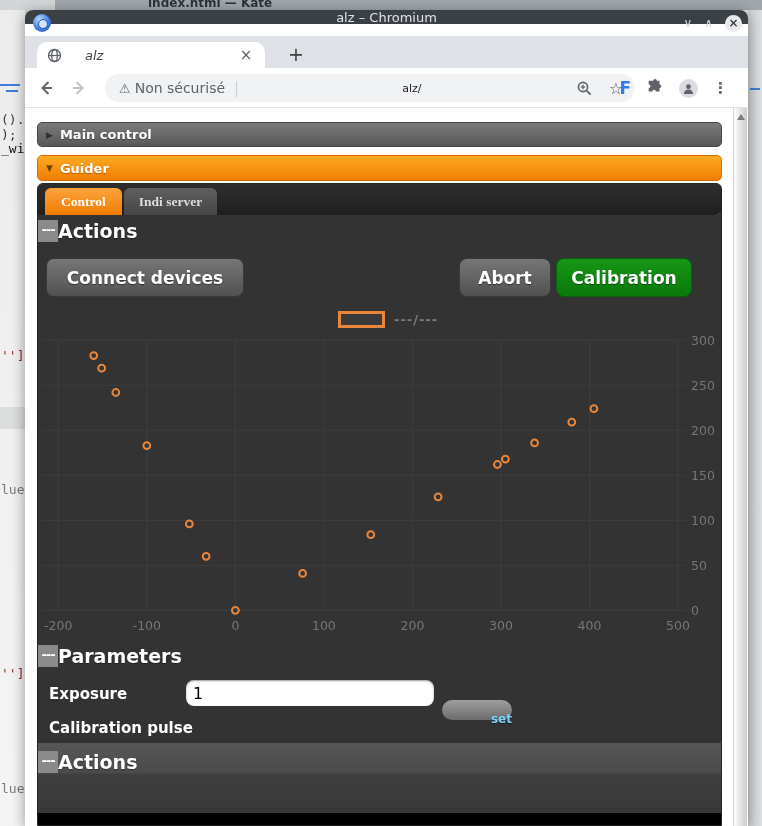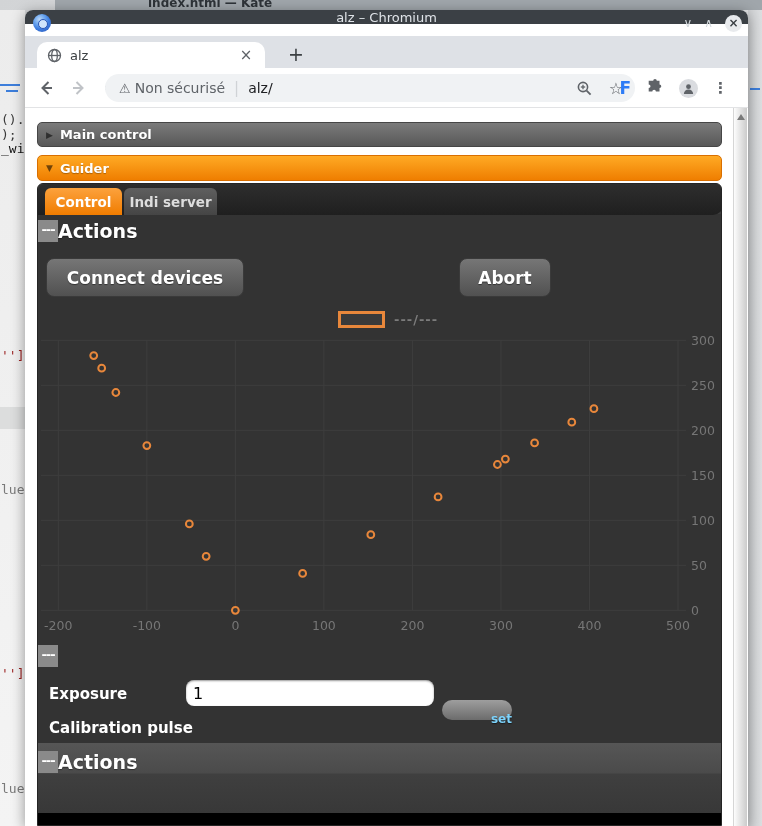--- a/index.html
+++ b/index.html
@@ -29,34 +29,34 @@
                    border-radius:50%; background:#cfe4fb; border:1px solid #2b56b5; }
   .win-title { position:absolute; left:0; width:100%; text-align:center; color:#dfe3e8; font-size:13px; }
   .win-controls { position:absolute; right:6px; top:0; height:26px; display:flex; align-items:center; gap:12px; }
   .win-btn { color:#d5dade; font-size:12px; line-height:1; cursor:default; }
   .win-close { width:17px; height:17px; border-radius:50%; background:#e8eaed; color:#3b4045;
                font-size:12px; font-weight:bold; text-align:center; line-height:16px; }
 
   .tabstrip { position:absolute; left:0; top:26px; width:100%; height:32px; background:#dee1e6; }
   .tab { position:absolute; left:12px; top:6px; width:228px; height:26px; background:#fff;
          border-radius:10px 10px 0 0; display:flex; align-items:center; padding:0 10px; }
-  .tab-title { color:#3c4043; font-size:13px; flex:1; margin-left:8px; }
+  .tab-title { color:#3c4043; font-size:13px; flex:1; margin-left:23px;font-style:italic; }
   .tab-close { color:#5f6368; font-size:15px; width:18px; text-align:center; }
   .newtab-btn { position:absolute; left:258px; top:7px; width:26px; height:24px; color:#3c4043;
                 font-size:19px; text-align:center; line-height:23px; }
 
   .toolbar { position:absolute; left:0; top:58px; width:100%; height:40px; background:#fff;
              border-bottom:1px solid #e2e3e5; display:flex; align-items:center; }
   .nav-icon { width:24px; height:24px; display:flex; align-items:center; justify-content:center; margin-left:9px; }
   .omnibox { position:absolute; left:80px; top:6px; width:530px; height:28px; background:#f0f2f4;
              border-radius:14px; display:flex; align-items:center; padding:0 10px; }
   .sec-warning { color:#5f6368; font-size:13px; margin:0 4px 0 4px; }
   .sec-label { color:#5f6368; font-size:14px; }
   .sec-sep { color:#d0d3d6; font-size:15px; margin:0 9px; }
-  .url-text { color:#202124; font-size:14px; flex:1; }
+  .url-text { color:#202124; font-size:11px; flex:1;text-align:center; }
   .omni-right { display:flex; align-items:center; gap:16px; margin-right:2px; }
   .tool-right { position:absolute; right:20px; top:0; height:40px; display:flex; align-items:center; gap:15px; }
   .ext-f { color:#2e7cf6; font-weight:bold; font-size:17px; }
   .avatar { width:19px; height:19px; border-radius:50%; background:#dadce0; display:flex; align-items:center; justify-content:center; }
   .menu-dots { color:#5f6368; font-size:15px; font-weight:bold; letter-spacing:0; }
   .star-icon { color:#5f6368; font-size:16px; }
 
   
   .page { position:absolute; left:0; top:98px; width:723px; height:718px; background:#fff; overflow:hidden; }
   .scrollbar { position:absolute; left:708px; top:0; width:14px; height:718px;
@@ -69,21 +69,21 @@
                 font-size:13px; font-weight:bold; text-shadow:0 1px 1px rgba(0,0,0,.3); }
   .acc-main { top:14px; background:linear-gradient(#7b7b7b,#585858); border:1px solid #464646; }
   .acc-guider { top:47px; height:26px; background:linear-gradient(#ffaa24,#ef7e00); border:1px solid #d96f00; }
   .acc-tri { font-size:9px; color:rgba(0,0,0,.55); margin-right:7px; text-shadow:none; }
 
   .panel { position:absolute; left:12px; top:75px; width:685px; height:643px; background:#3c3c3c;
            border:1px solid #242424; border-radius:6px 6px 0 0; overflow:hidden; }
   .tabpanel-bg { position:absolute; left:0; top:30px; width:685px; height:529px; background:#333; }
 
   .tabsbar { position:absolute; left:0; top:0; width:685px; height:31px;
-             background:linear-gradient(#2e2e2e,#1f1f1f); border-radius:6px 6px 10px 0; }
+             background:linear-gradient(#2e2e2e,#1f1f1f); border-radius:6px 6px 10px 0;font-family:Liberation Serif, serif; }
   .ptab { position:absolute; top:4px; height:27px; border-radius:6px 6px 0 0; display:flex;
           align-items:center; justify-content:center; color:#e8e8e8; font-size:13.5px; font-weight:bold; }
   .ptab-active { left:7px; width:77px; background:linear-gradient(#fca23d,#f07c00); color:#fff; }
   .ptab-idle { left:86px; width:93px; background:linear-gradient(#5f5f5f,#454545); color:#ddd; }
 
   .sec-header { position:absolute; left:0; display:flex; align-items:center; }
   .sec-icon { width:20px; height:22px; background:#8a8a8a; color:#fff; font-weight:bold;
               font-size:13px; text-align:center; line-height:20px; letter-spacing:-1px; }
   .sec-title { color:#fff; font-size:19px; font-weight:bold; margin-left:0px; text-shadow:0 1px 1px rgba(0,0,0,.4); }
 
@@ -232,20 +232,21 @@
         </div>
 
         <div class="sec-header" style="top:36px;">
           <span class="sec-icon">---</span>
           <span class="sec-title">Actions</span>
         </div>
 
         <div class="btn-row">
           <div class="abtn" style="left:8px;width:198px;">Connect devices</div>
           <div class="abtn" style="left:421px;width:92px;">Abort</div>
+          <div class="abtn abtn-green" style="left:518px;width:136px;">Calibration</div>
         </div>
 
         <div class="legend">
           <span class="legend-box"></span>
           <span class="legend-label">---/---</span>
         </div>
 
         <svg class="chart" viewBox="0 0 685 305">
             <line x1="3" y1="279.3" x2="648" y2="279.3" stroke="#3e3e3e" stroke-width="1"></line>
             <text x="653" y="283.8" fill="#767676" font-size="12.5">0</text>
@@ -289,20 +290,21 @@
             <circle cx="400.0937" cy="165.9" r="3.4" fill="none" stroke="#e8873b" stroke-width="2"></circle>
             <circle cx="459.4088" cy="133.5" r="3.4" fill="none" stroke="#e8873b" stroke-width="2"></circle>
             <circle cx="467.3765" cy="128.1" r="3.4" fill="none" stroke="#e8873b" stroke-width="2"></circle>
             <circle cx="496.5914" cy="111.9" r="3.4" fill="none" stroke="#e8873b" stroke-width="2"></circle>
             <circle cx="533.7739999999999" cy="91.20000000000002" r="3.4" fill="none" stroke="#e8873b" stroke-width="2"></circle>
             <circle cx="555.9064999999999" cy="77.70000000000002" r="3.4" fill="none" stroke="#e8873b" stroke-width="2"></circle>
           </svg>
 
         <div class="sec-header" style="top:461px;">
           <span class="sec-icon">---</span>
+          <span class="sec-title">Parameters</span>
         </div>
 
         <span class="param-label" style="left:11px;top:501px;">Exposure</span>
         <input class="param-input" style="left: 148px; top: 496px;" value="1">
 
         <span class="param-label" style="left:11px;top:535px;">Calibration pulse</span>
 
         <div class="set-wrap">
           <div class="set-pill"></div>
           <div class="set-label">set</div>

